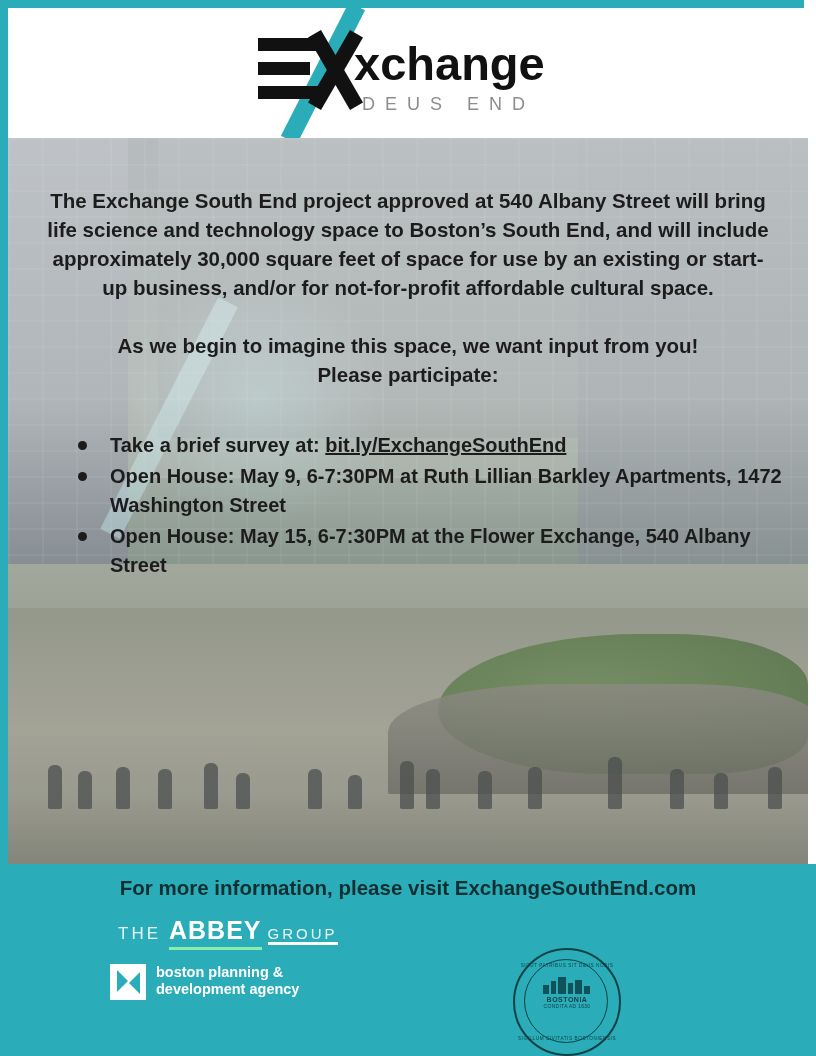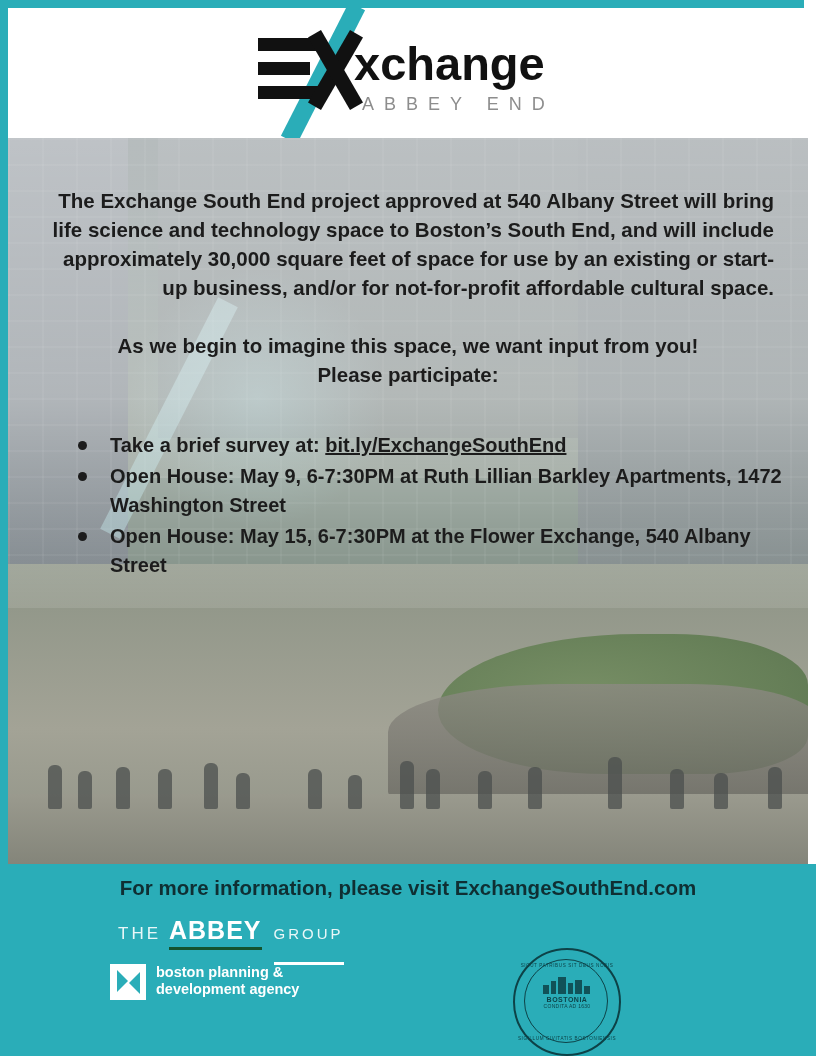--- a/index.html
+++ b/index.html
@@ -207,21 +207,21 @@
   .body-copy {
     position: absolute;
     left: 0;
     top: 48px;
     width: 100%;
     padding: 0 24px;
     box-sizing: border-box;
     color: #1c1c1c;
   }
   .para-main {
-    text-align: right;
+    text-align: center;
     font-size: 20.5px;
     font-weight: bold;
     line-height: 29px;
     margin: 0 10px;
   }
   .para-ask {
     text-align: center;
     font-size: 20.5px;
     font-weight: bold;
     line-height: 29px;
@@ -286,30 +286,30 @@
     font-size: 17px;
     letter-spacing: 3px;
     color: #e9f7f8;
     margin-right: 8px;
   }
   .abbey .name {
     font-size: 25px;
     font-weight: bold;
     letter-spacing: 1px;
     color: #ffffff;
-    border-bottom: 3px solid #14532d;
+    border-bottom: 3px solid #86efac;
     padding-bottom: 2px;
   }
   .abbey .group {
     font-size: 15px;
     letter-spacing: 3px;
     color: #e9f7f8;
-    margin-left: 12px;
+    margin-left: 6px;
     border-bottom: 3px solid #ffffff;
-    padding-bottom: 20px;
+    padding-bottom: 0;
   }
   .bpda {
     position: absolute;
     left: 110px;
     top: 100px;
     display: flex;
   }
   .bpda .mark {
     position: relative;
     width: 36px;
@@ -411,21 +411,21 @@
       <div class="logo-e">
         <i></i>
           <i></i>
           <i></i>
       </div>
       <div class="logo-x">
         <i class="a"></i>
           <i class="b"></i>
       </div>
       <div class="logo-word">xchange</div>
-      <div class="logo-sub">ABBEY END</div>
+      <div class="logo-sub">DEUS END</div>
     </div>
   </div>
 
   <div class="photo">
     <div class="sky"></div>
     <div class="bldg-left"></div>
     <div class="bldg-mid"></div>
     <div class="bldg-right"></div>
     <div class="grid"></div>
     <div class="plaza"></div>

